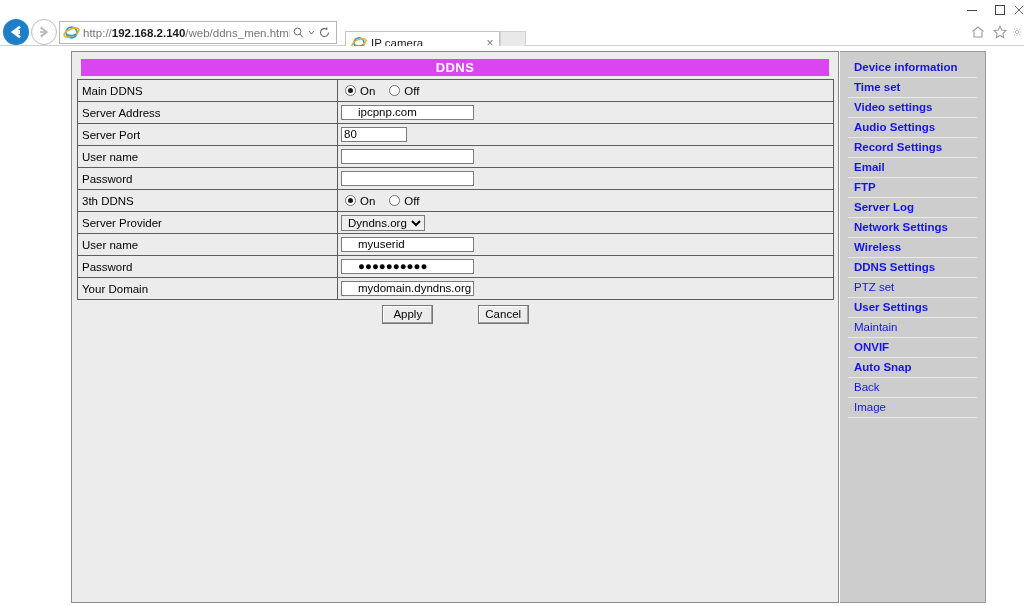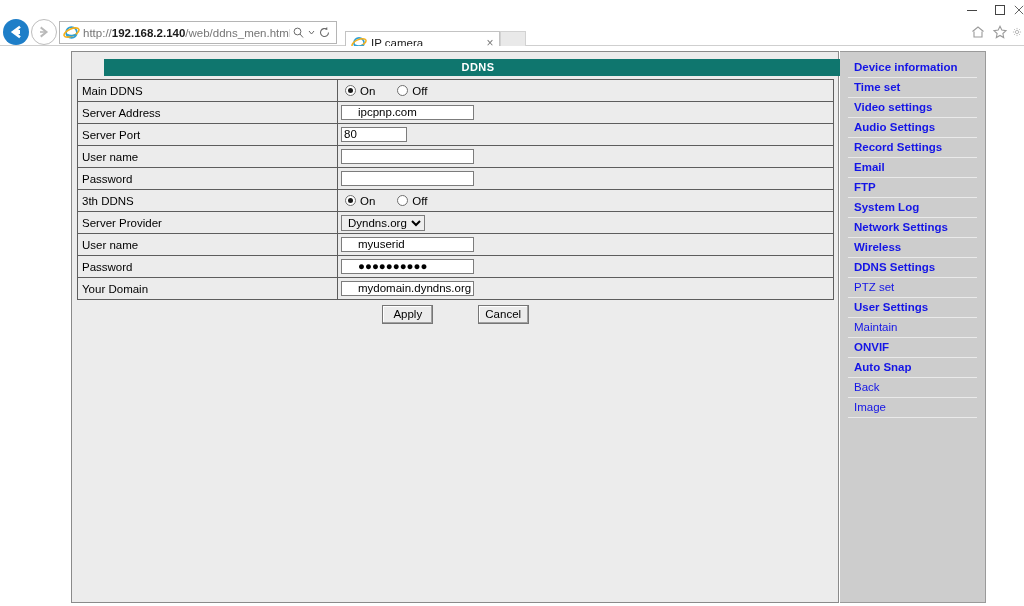--- a/index.html
+++ b/index.html
@@ -144,29 +144,28 @@
     background: #ececec;
     border: 1px solid #8a8a8a;
     box-sizing: border-box;
   }
 
   
   .panel-title {
     position: absolute;
     left: 9px; top: 7px;
     width: 748px; height: 17px;
-    background: #0f766e;
+    background: #d946ef;
     color: #ffffff;
-    font-size: 11px;
+    font-size: 13px;
     font-weight: bold;
     text-align: center;
     line-height: 17px;
     letter-spacing: 0.4px;
     box-sizing: border-box;
-    margin-left: 23px;
   }
 
   
   .form-table {
     position: absolute;
     left: 5px; top: 27px;
     width: 757px;
     border-collapse: collapse;
     table-layout: fixed;
     font-size: 11.5px;
@@ -205,21 +204,21 @@
     font-size: 11.5px;
     color: #000000;
     background: #eeeeee;
     border: 1px solid #7c7c7c;
     height: 16px;
     box-sizing: border-box;
     padding: 0 1px 0 2px;
     vertical-align: middle;
   }
 
-  .radio-group { display: flex; align-items: center; gap: 8px; padding-left:4px;}
+  .radio-group { display: flex; align-items: center; gap: 0px; padding-left:4px;}
   .radio-item { display: flex; align-items: center; margin-right: 14px; }
   .radio-dot {
     width: 11px; height: 11px;
     border-radius: 50%;
     border: 1px solid #6f6f6f;
     background: #ffffff;
     box-sizing: border-box;
     margin-right: 4px;
     position: relative;
     flex: 0 0 auto;
@@ -476,21 +475,21 @@
 
   <div id="side-menu">
     <div class="menu-inner" id="menu-inner">
         <div class="menu-item">Device information</div>
         <div class="menu-item">Time set</div>
         <div class="menu-item">Video settings</div>
         <div class="menu-item">Audio Settings</div>
         <div class="menu-item">Record Settings</div>
         <div class="menu-item">Email</div>
         <div class="menu-item">FTP</div>
-        <div class="menu-item">System Log</div>
+        <div class="menu-item">Server Log</div>
         <div class="menu-item">Network Settings</div>
         <div class="menu-item">Wireless</div>
         <div class="menu-item">DDNS Settings</div>
         <div class="menu-item lighter">PTZ set</div>
         <div class="menu-item">User Settings</div>
         <div class="menu-item lighter">Maintain</div>
         <div class="menu-item">ONVIF</div>
         <div class="menu-item">Auto Snap</div>
         <div class="menu-item lighter">Back</div>
         <div class="menu-item lighter">Image</div>

